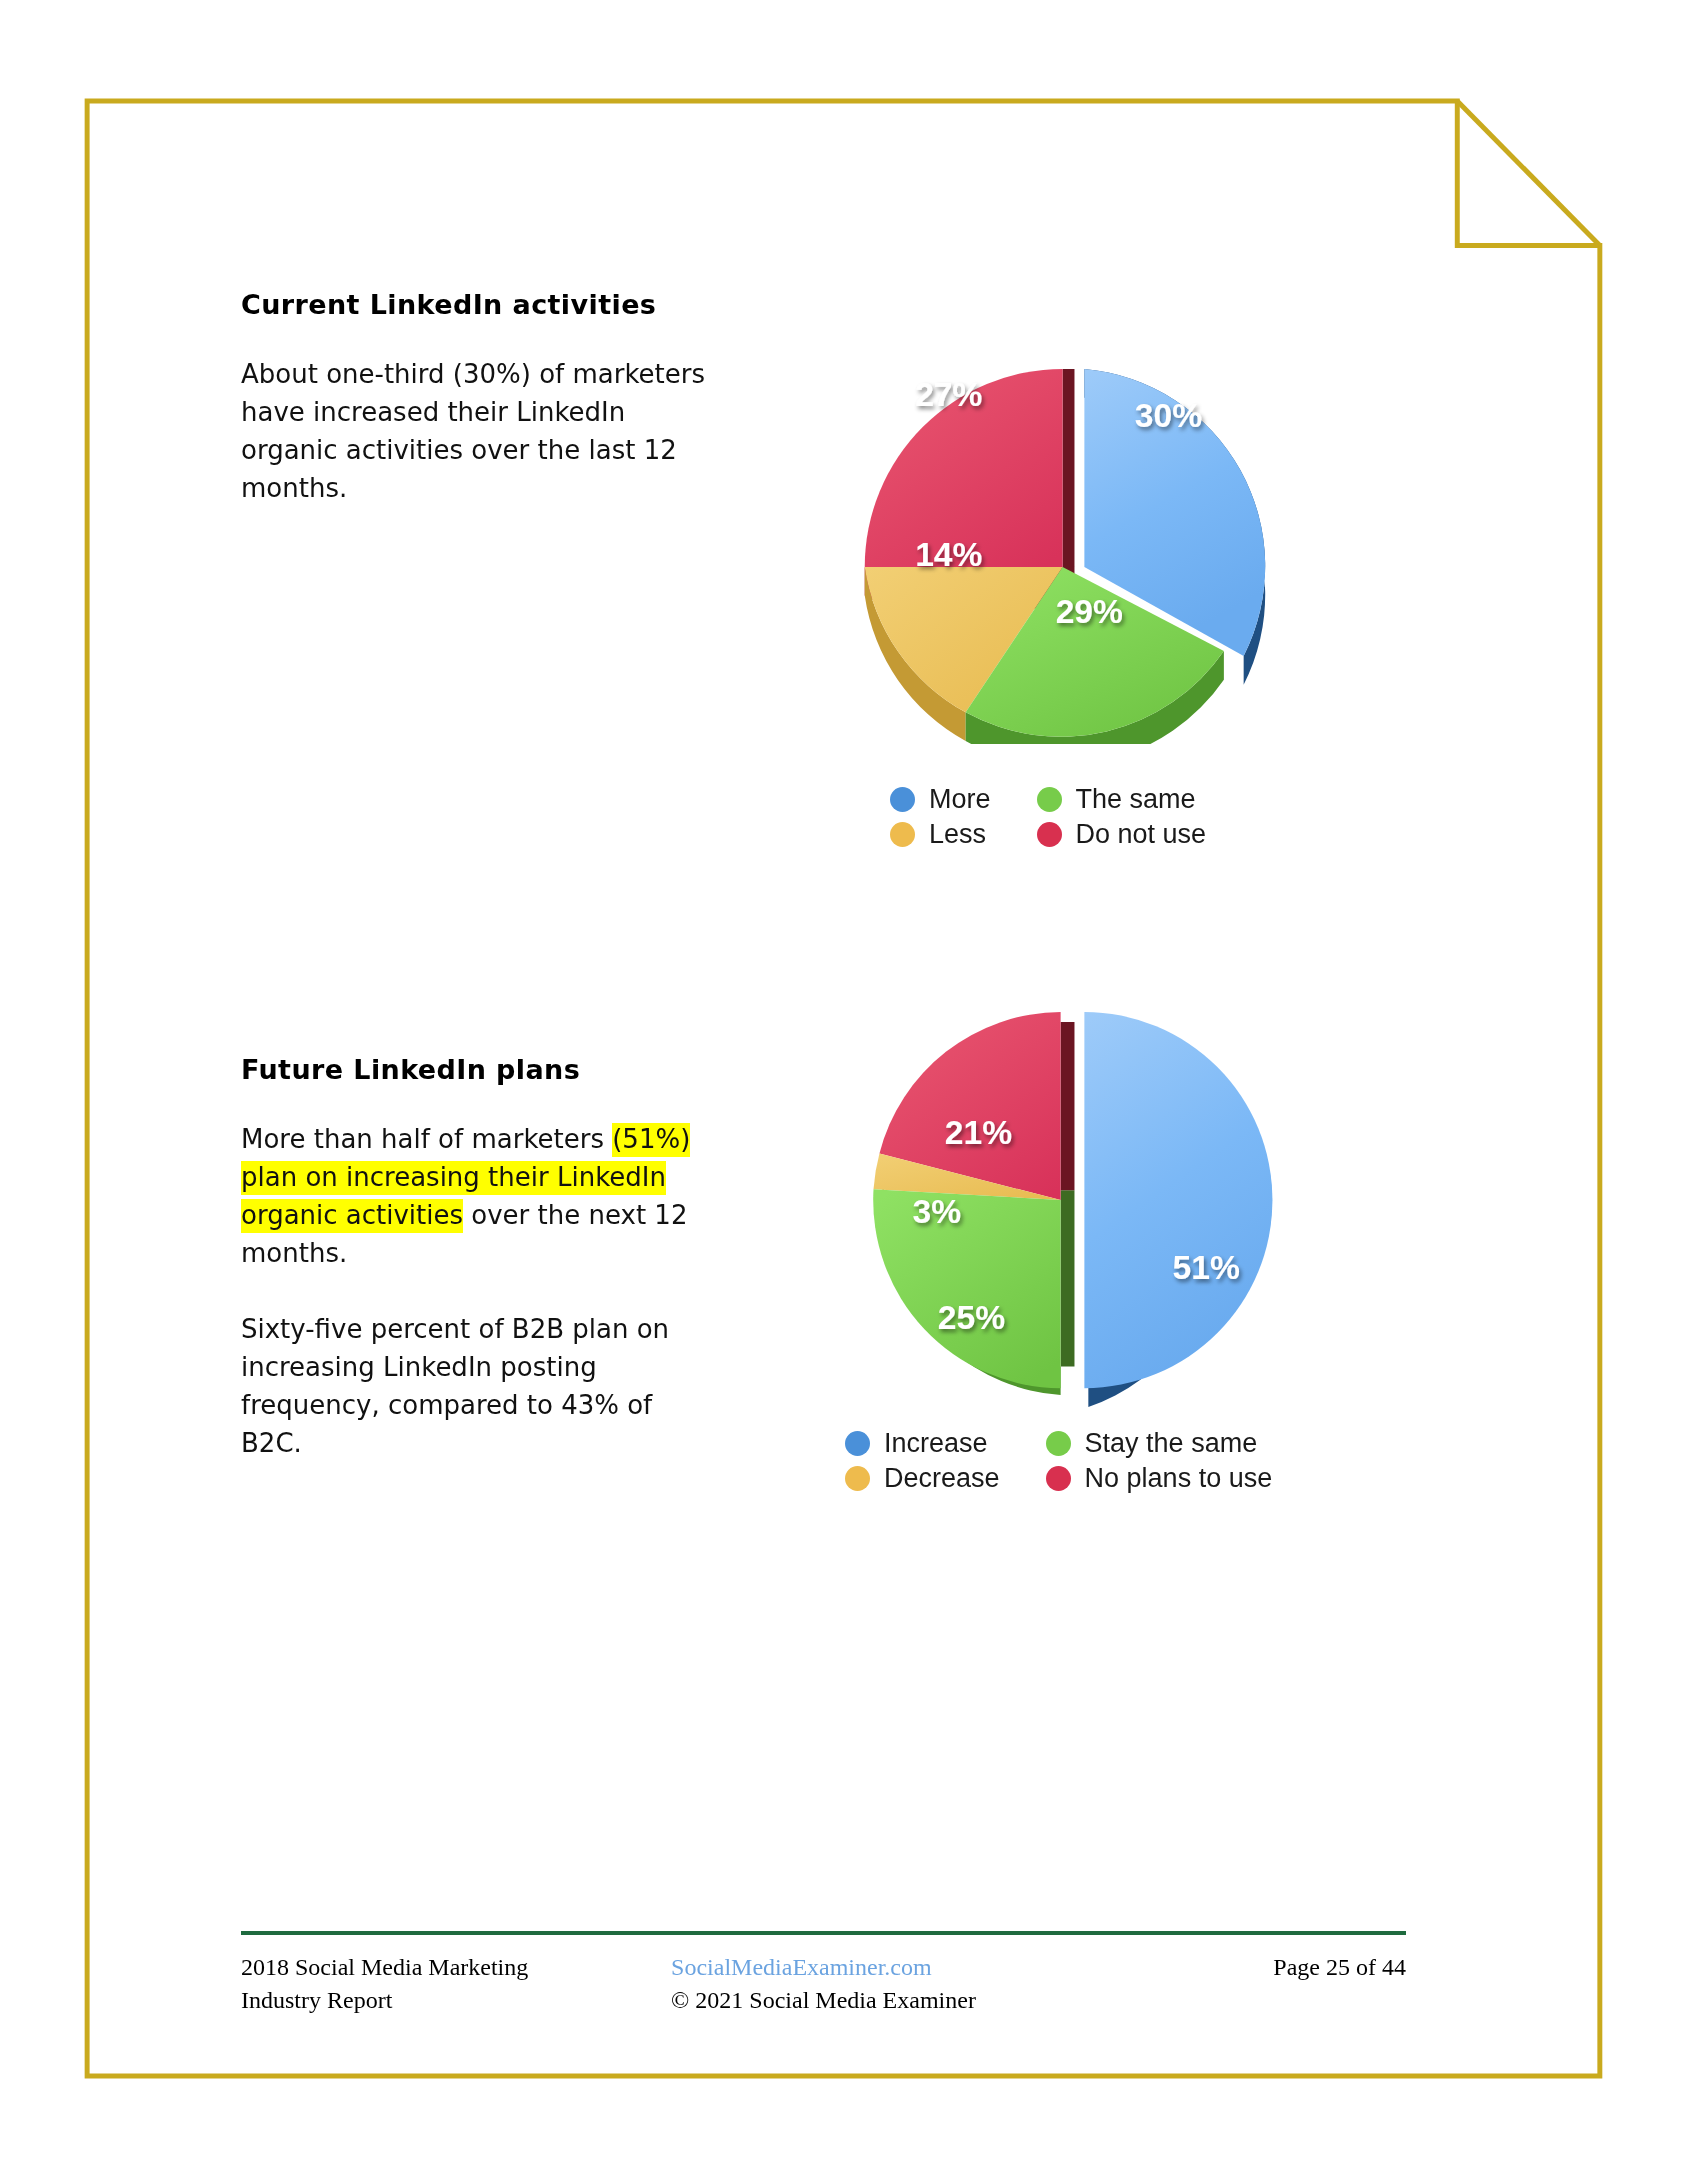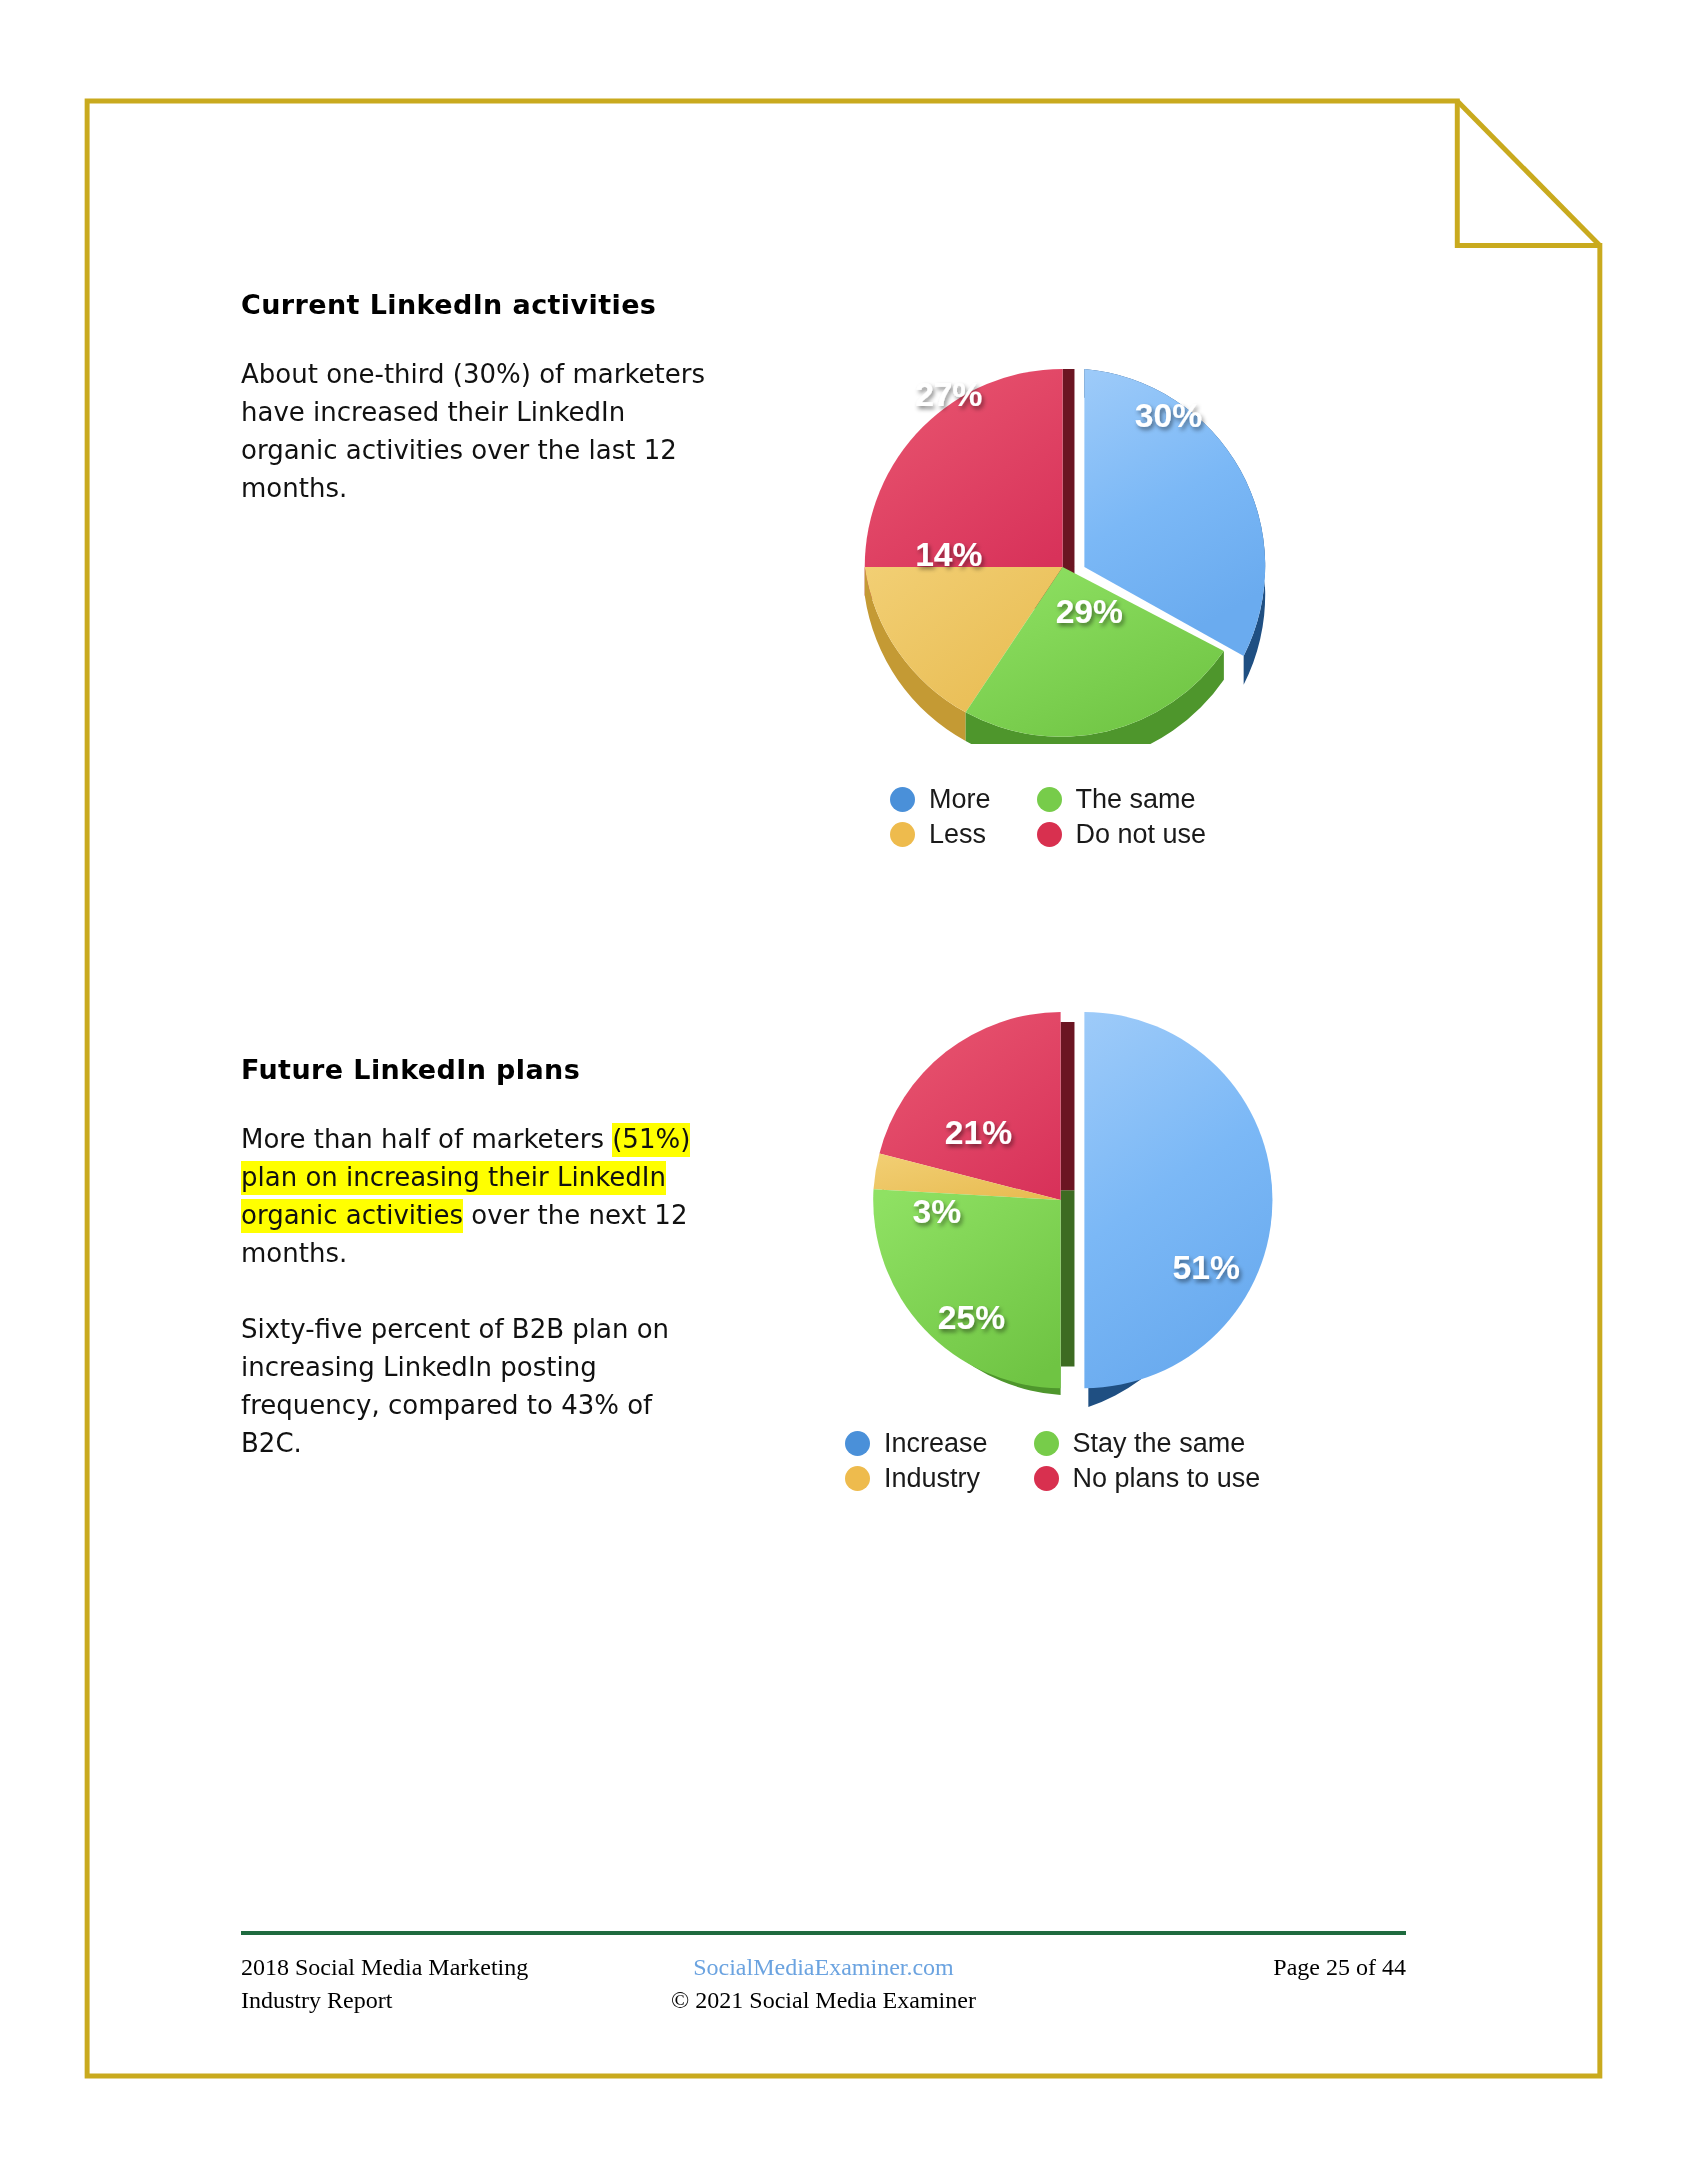--- a/index.html
+++ b/index.html
@@ -100,21 +100,21 @@
   }
   .footer-cols{
     position:relative;
     height:69px;
     font-family:"Liberation Serif", serif;
     font-size:24px;
     color:#000000;
     line-height:33px;
   }
   .f-left{position:absolute;left:0;top:0;}
-  .f-center{position:absolute;left:50%;top:0;transform:translateX(-50%);text-align:center;white-space:nowrap;}
+  .f-center{position:absolute;left:50%;top:0;transform:translateX(-50%);text-align:left;white-space:nowrap;}
   .f-right{position:absolute;right:0;top:0;white-space:nowrap;}
   .f-link{color:#6ba3e0;}
 </style>
 </head>
 <body>
 
 <svg class="page-frame" width="1683" height="2178" viewBox="0 0 1700 2200">
   <g fill="none" stroke="#c9aa1e" stroke-width="5" stroke-linejoin="miter">
     <path d="M 88,102 L 1472,102 L 1472,248 L 1616,248 L 1616,2097 L 88,2097 Z"></path>
     <path d="M 1472,102 L 1616,248"></path>
@@ -268,21 +268,21 @@
         <div class="legend-item">
           <span class="legend-dot" style="background:#4a90d9;"></span>
           <span>Increase</span>
         </div>
         <div class="legend-item">
           <span class="legend-dot" style="background:#77cc4a;"></span>
           <span>Stay the same</span>
         </div>
         <div class="legend-item">
           <span class="legend-dot" style="background:#eebb4d;"></span>
-          <span>Industry</span>
+          <span>Decrease</span>
         </div>
         <div class="legend-item">
           <span class="legend-dot" style="background:#d8304f;"></span>
           <span>No plans to use</span>
         </div>
       </div>
     </div>
   </div>
 
   <div class="footer">

